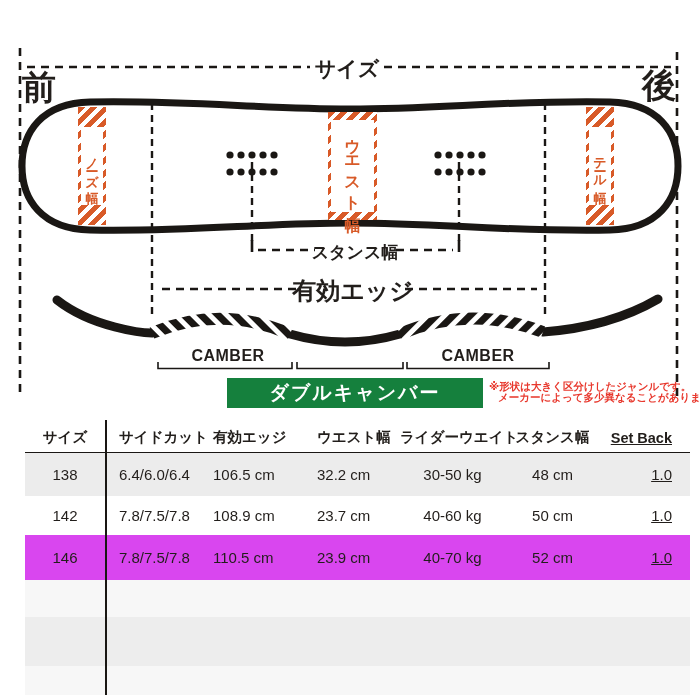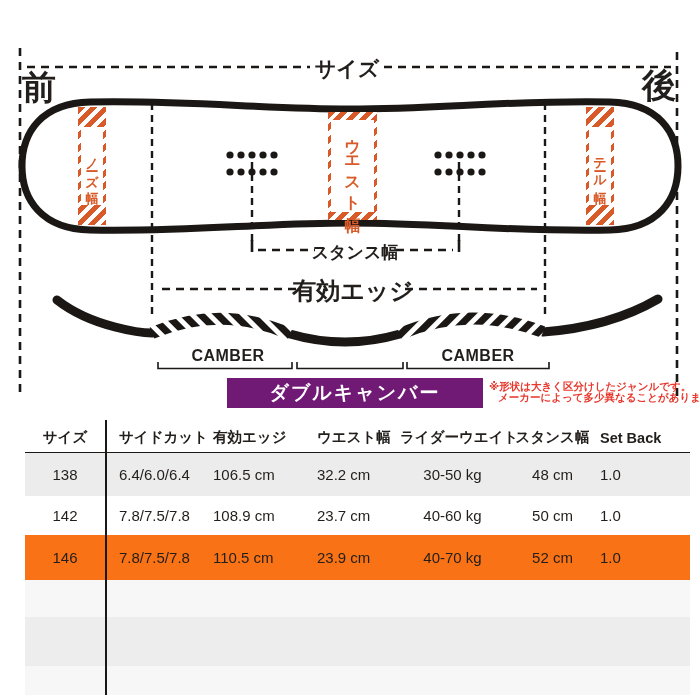--- a/index.html
+++ b/index.html
@@ -15,37 +15,37 @@
   
   .dim-label{font-weight:bold;text-align:center;transform:translateX(-50%);white-space:nowrap;}
   
   .band{background:repeating-linear-gradient(135deg,#d85a28 0 5px,#ffffff 5px 9px);}
   .band-inner{position:absolute;left:3px;right:3px;background:#fff;display:flex;
               align-items:center;justify-content:center;}
   .vtext{writing-mode:vertical-rl;text-orientation:upright;color:#d85a28;font-weight:bold;
          letter-spacing:1px;line-height:1;}
   
   .prof-label{font-weight:bold;font-size:16px;letter-spacing:.5px;transform:translateX(-50%);white-space:nowrap;}
-  .type-badge{left:227px;top:378px;width:256px;height:30px;background:#701a75;color:#fff;
+  .type-badge{left:227px;top:378px;width:256px;height:30px;background:#15803d;color:#fff;
               font-weight:bold;font-size:19px;letter-spacing:2px;display:flex;align-items:center;
               justify-content:center;}
   .note{color:#e8382d;font-weight:bold;font-size:10.5px;line-height:1;white-space:nowrap;}
   
   .spec-table{left:25px;top:423px;width:665px;}
   .trow{display:grid;grid-template-columns:80px 100px 105px 90px 105px 95px 90px;align-items:center;}
   .thead{height:30px;font-weight:bold;font-size:14.5px;border-bottom:1.5px solid #1a1714;box-sizing:border-box;}
   .tdata{font-size:15px;}
   .cell{white-space:nowrap;}
   .c1{text-align:center;}
   .c2{padding-left:14px;}
   .c3{padding-left:8px;}
   .c4{padding-left:7px;}
   .c5{text-align:center;}
   .c6{text-align:center;}
-  .c7{text-align:left;padding-right:18px;}
+  .c7{text-align:right;padding-right:18px;text-decoration:underline;}
   .vline{left:105px;top:420px;width:2px;height:275px;background:#1a1714;}
 </style>
 </head>
 <body>
 
 <div id="stage">
 
   <svg class="abs" style="left:0;top:0" width="700" height="420" viewBox="0 0 700 420">
     <defs>
       <pattern id="hatchL" width="12" height="12" patternUnits="userSpaceOnUse" patternTransform="rotate(-45)">
@@ -162,21 +162,21 @@
     </div>
     <div class="trow tdata" style="height:39px;background:#ffffff;">
       <div class="cell c1">142</div>
       <div class="cell c2">7.8/7.5/7.8</div>
       <div class="cell c3">108.9 cm</div>
       <div class="cell c4">23.7 cm</div>
       <div class="cell c5">40-60 kg</div>
       <div class="cell c6">50 cm</div>
       <div class="cell c7">1.0</div>
     </div>
-    <div class="trow tdata" style="height:45px;background:#f97316;">
+    <div class="trow tdata" style="height:45px;background:#d946ef;">
       <div class="cell c1">146</div>
       <div class="cell c2">7.8/7.5/7.8</div>
       <div class="cell c3">110.5 cm</div>
       <div class="cell c4">23.9 cm</div>
       <div class="cell c5">40-70 kg</div>
       <div class="cell c6">52 cm</div>
       <div class="cell c7">1.0</div>
     </div>
     <div style="height:37px;background:#f7f7f7;"></div>
     <div style="height:49px;background:#ededed;"></div>

